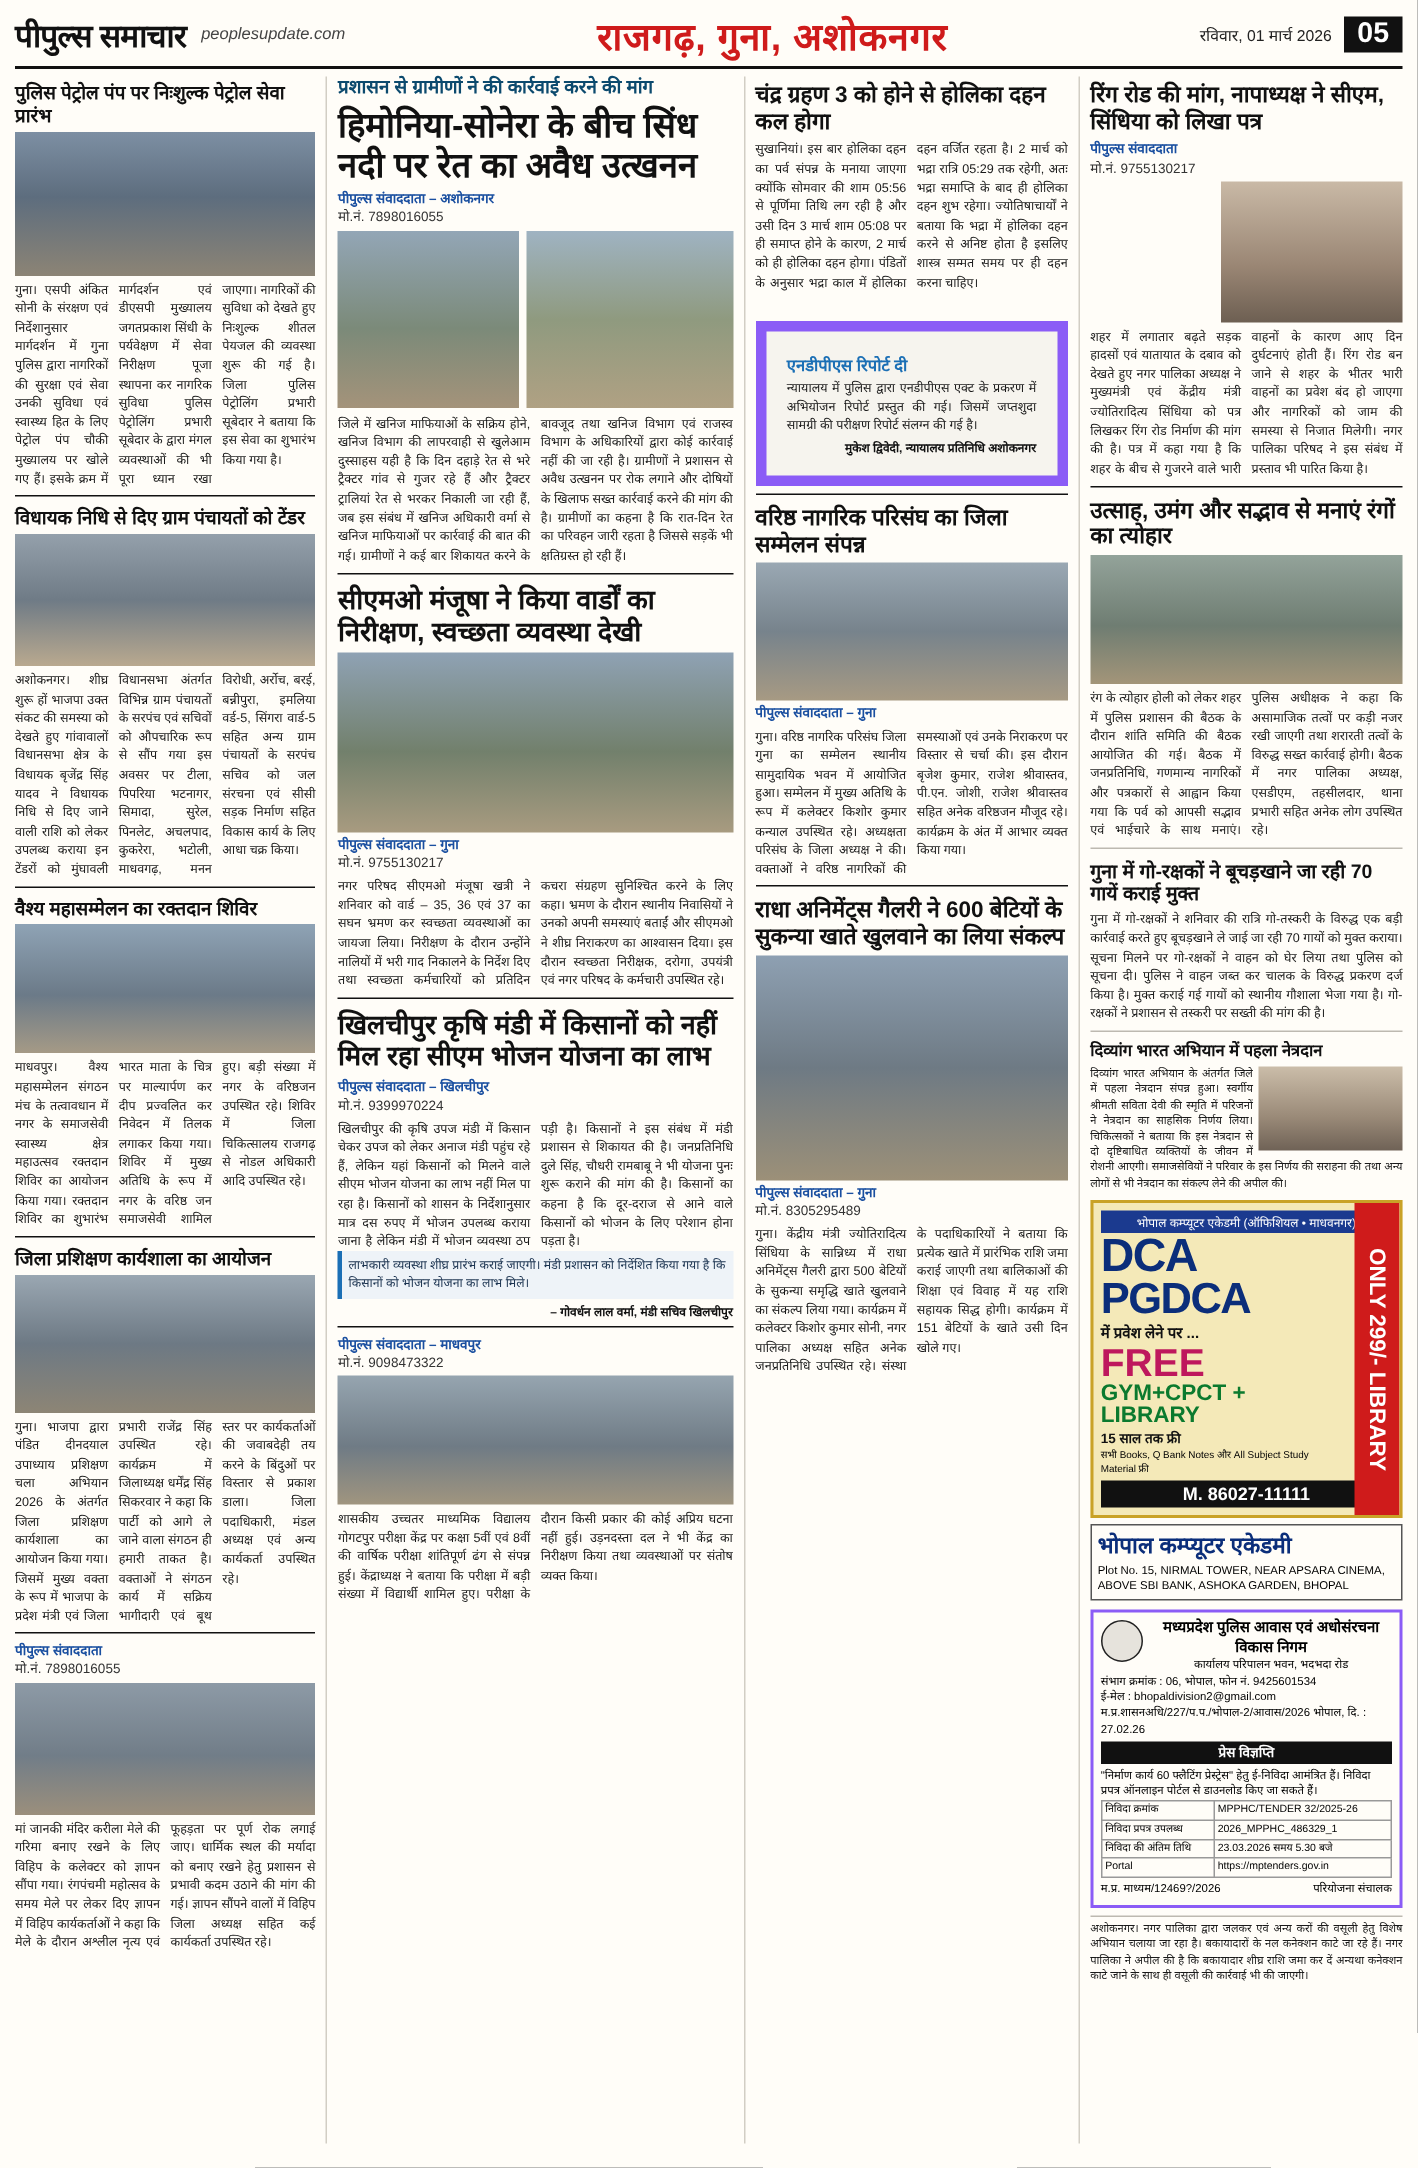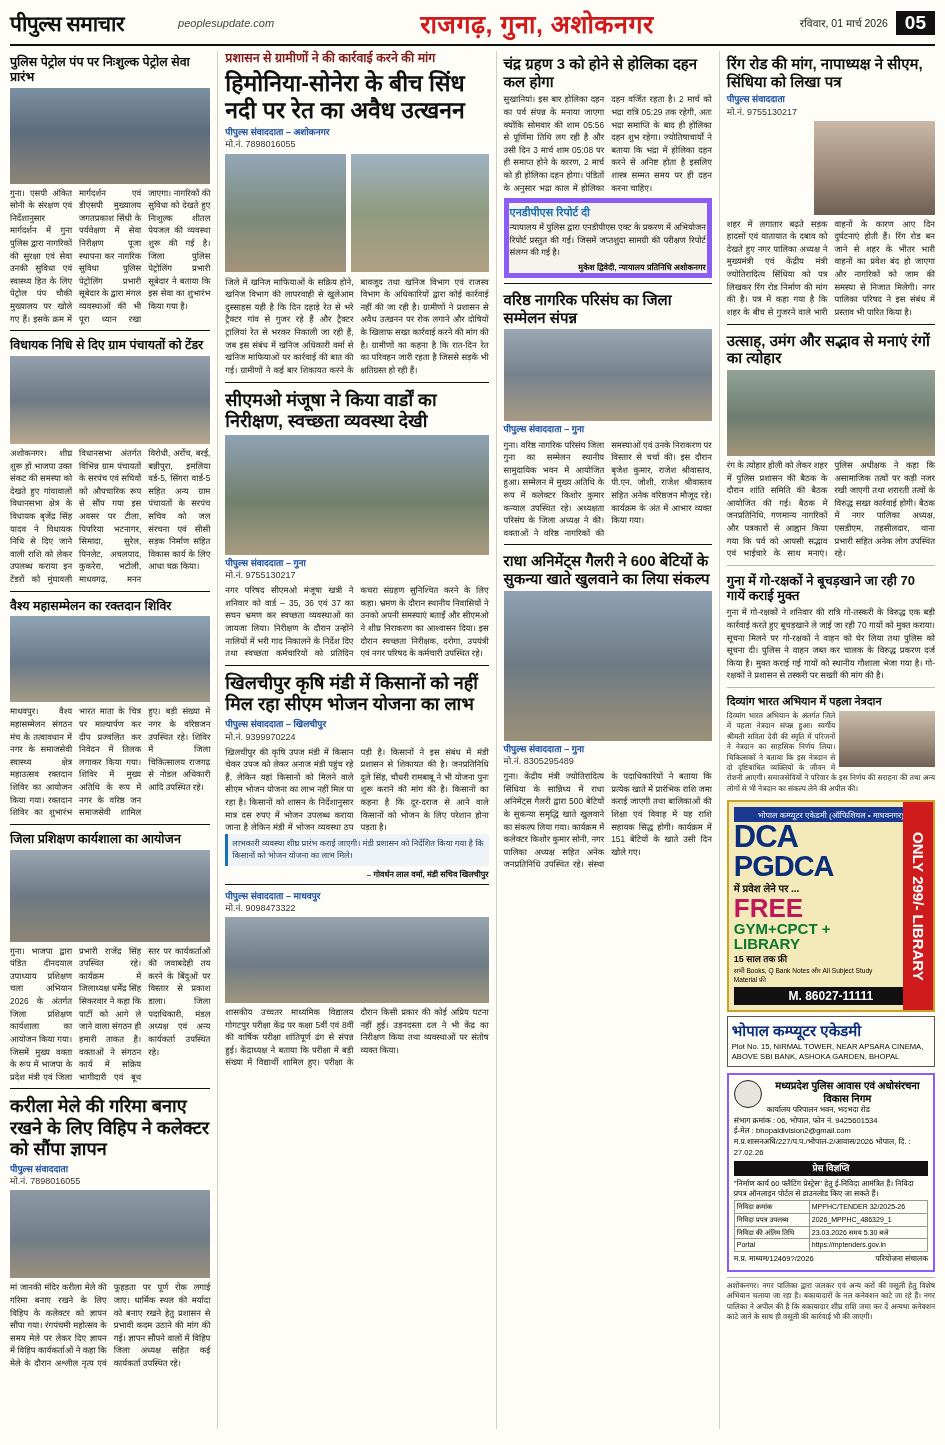--- a/index.html
+++ b/index.html
@@ -2,47 +2,47 @@
 <html><head>
 <meta charset="utf-8">
 <style>
   html,body{margin:0;padding:0;background:#8a8a8a;}
   body{font-family:"Liberation Sans", sans-serif;}
   .page{
     width:945px;height:1445px;background:#fffdf8;margin:0 auto;position:relative;
     box-sizing:border-box;padding:6px 10px 8px 10px;overflow:hidden;
   }
   
-  .masthead{display:flex;align-items:center;border-bottom:2px solid #111;padding-bottom:4px;gap:44px;}
+  .masthead{display:flex;align-items:center;border-bottom:2px solid #111;padding-bottom:4px;}
   .mast-logo{font-size:21px;font-weight:bold;color:#111;letter-spacing:-0.5px;white-space:nowrap;}
   .mast-site{font-size:11px;color:#444;margin-left:10px;font-style:italic;}
   .mast-center{flex:1;text-align:center;}
   .mast-center .red{color:#cf1b1b;font-size:25px;font-weight:bold;letter-spacing:0.5px;}
   .mast-right{display:flex;align-items:center;gap:8px;}
   .mast-date{font-size:10.5px;color:#222;}
   .mast-page{background:#111;color:#fff;font-size:19px;font-weight:bold;padding:1px 9px;}
   
   .cols{display:flex;gap:7px;margin-top:5px;height:1378px;}
   .col{width:0;flex:1;display:flex;flex-direction:column;}
   .c1{flex:1.02}.c2{flex:1.34}.c3{flex:1.06}.c4{flex:1.06}
   .vr{width:1px;background:#d2cec4;}
   
   .hl{font-size:15px;font-weight:bold;line-height:1.18;color:#111;margin:4px 0 3px;}
   .hl.big{font-size:23px;line-height:1.16;}
   .hl.mid{font-size:18px;line-height:1.18;}
-  .kicker{font-size:12.5px;font-weight:bold;color:#7f1d1d;line-height:1.2;}
+  .kicker{font-size:12.5px;font-weight:bold;color:#0c4a6e;line-height:1.2;}
   .rule{border-top:1.5px solid #111;margin:5px 0 3px;}
   .rule.thin{border-top:1px solid #bdb9b0;}
   .byline{font-size:9px;color:#1a4fa0;font-weight:bold;line-height:1.35;margin:2px 0 3px;}
   .byline .mo{color:#333;font-weight:normal;display:block;}
   .body{font-size:8.4px;line-height:1.5;color:#1a1a1a;text-align:justify;}
   .body.two{column-count:2;column-gap:7px;}
   .body.three{column-count:3;column-gap:7px;}
   .photo{width:100%;background:#b9bcc1;display:block;position:relative;overflow:hidden;}
-  .boxnote{border:5px solid #8b5cf6;padding:1px;margin-top:4px;background:#f6f4ee;}
+  .boxnote{border:7px solid #8b5cf6;padding:14px;margin-top:20px;background:#f6f4ee;}
   .boxnote .bt{font-size:11px;font-weight:bold;color:#1b6fb5;margin-bottom:2px;}
   .quote{background:#eef3f8;border-left:3px solid #1b6fb5;padding:4px;font-size:8.2px;line-height:1.45;color:#1b3350;}
   .sig{font-size:8px;text-align:right;font-weight:bold;color:#111;margin-top:2px;}
   
   .ad-dca{background:#f4e9b8;border:2px solid #c9a227;margin-top:6px;position:relative;overflow:hidden;padding:5px;}
   .ad-dca .top{background:#1b3a8f;color:#fff;font-size:8px;text-align:center;padding:2px;}
   .ad-dca .big1{font-size:31px;font-weight:bold;color:#0b2e7a;line-height:0.98;letter-spacing:-1px;}
   .ad-dca .big2{font-size:29px;font-weight:bold;color:#0b2e7a;line-height:0.98;letter-spacing:-1px;}
   .ad-dca .sub{font-size:10px;color:#111;font-weight:bold;}
   .ad-dca .free{color:#be185d;font-size:26px;font-weight:bold;line-height:1;}
@@ -108,21 +108,20 @@
 
       <div class="rule"></div>
       <div>
         <div class="hl" style="font-size:12.5px">जिला प्रशिक्षण कार्यशाला का आयोजन</div>
         <div class="photo" style="height:92px;background:linear-gradient(180deg,#9aa7b2 0%,#6d7984 50%,#8d8575 100%)"></div>
         <div class="body three" style="margin-top:3px">गुना। भाजपा द्वारा पंडित दीनदयाल उपाध्याय प्रशिक्षण चला अभियान 2026 के अंतर्गत जिला प्रशिक्षण कार्यशाला का आयोजन किया गया। जिसमें मुख्य वक्ता के रूप में भाजपा के प्रदेश मंत्री एवं जिला प्रभारी राजेंद्र सिंह उपस्थित रहे। कार्यक्रम में जिलाध्यक्ष धर्मेंद्र सिंह सिकरवार ने कहा कि पार्टी को आगे ले जाने वाला संगठन ही हमारी ताकत है। वक्ताओं ने संगठन कार्य में सक्रिय भागीदारी एवं बूथ स्तर पर कार्यकर्ताओं की जवाबदेही तय करने के बिंदुओं पर विस्तार से प्रकाश डाला। जिला पदाधिकारी, मंडल अध्यक्ष एवं अन्य कार्यकर्ता उपस्थित रहे।</div>
       </div>
 
       <div class="rule"></div>
       <div>
-        <div class="hl mid">करीला मेले की गरिमा बनाए रखने के लिए विहिप ने कलेक्टर को सौंपा ज्ञापन</div>
         <div class="byline">
           <span>पीपुल्स संवाददाता</span>
           <span class="mo">मो.नं. 7898016055</span>
         </div>
         <div class="photo" style="height:88px;background:linear-gradient(180deg,#8d9aa6 0%,#717d88 55%,#9b8f7c 100%)"></div>
         <div class="body two" style="margin-top:3px">मां जानकी मंदिर करीला मेले की गरिमा बनाए रखने के लिए विहिप के कलेक्टर को ज्ञापन सौंपा गया। रंगपंचमी महोत्सव के समय मेले पर लेकर दिए ज्ञापन में विहिप कार्यकर्ताओं ने कहा कि मेले के दौरान अश्लील नृत्य एवं फूहड़ता पर पूर्ण रोक लगाई जाए। धार्मिक स्थल की मर्यादा को बनाए रखने हेतु प्रशासन से प्रभावी कदम उठाने की मांग की गई। ज्ञापन सौंपने वालों में विहिप जिला अध्यक्ष सहित कई कार्यकर्ता उपस्थित रहे।</div>
       </div>
 
     </div>
 
@@ -267,21 +266,21 @@
         <div class="phone">M. 86027-11111</div>
       </div>
       <div class="ad-addr">
         <div class="t">भोपाल कम्प्यूटर एकेडमी</div>
         <div>Plot No. 15, NIRMAL TOWER, NEAR APSARA CINEMA, ABOVE SBI BANK, ASHOKA GARDEN, BHOPAL</div>
       </div>
 
       <div class="govad">
         <div class="seal"></div>
         <div class="gt">मध्यप्रदेश पुलिस आवास एवं अधोसंरचना विकास निगम</div>
-        <div style="text-align:left">कार्यालय परिपालन भवन, भदभदा रोड</div>
+        <div style="text-align:center">कार्यालय परिपालन भवन, भदभदा रोड</div>
         <div>संभाग क्रमांक : 06, भोपाल, फोन नं. 9425601534</div>
         <div>ई-मेल : bhopaldivision2@gmail.com</div>
         <div>म.प्र.शासनअधि/227/प.प./भोपाल-2/आवास/2026 भोपाल, दि. : 27.02.26</div>
         <div class="band">प्रेस विज्ञप्ति</div>
         <div>"निर्माण कार्य 60 फ्लैटिंग प्रेस्ट्रेस" हेतु ई-निविदा आमंत्रित हैं। निविदा प्रपत्र ऑनलाइन पोर्टल से डाउनलोड किए जा सकते हैं।</div>
         <table>
           <tbody>
             <tr>
               <td>निविदा क्रमांक</td>
               <td>MPPHC/TENDER 32/2025-26</td>

